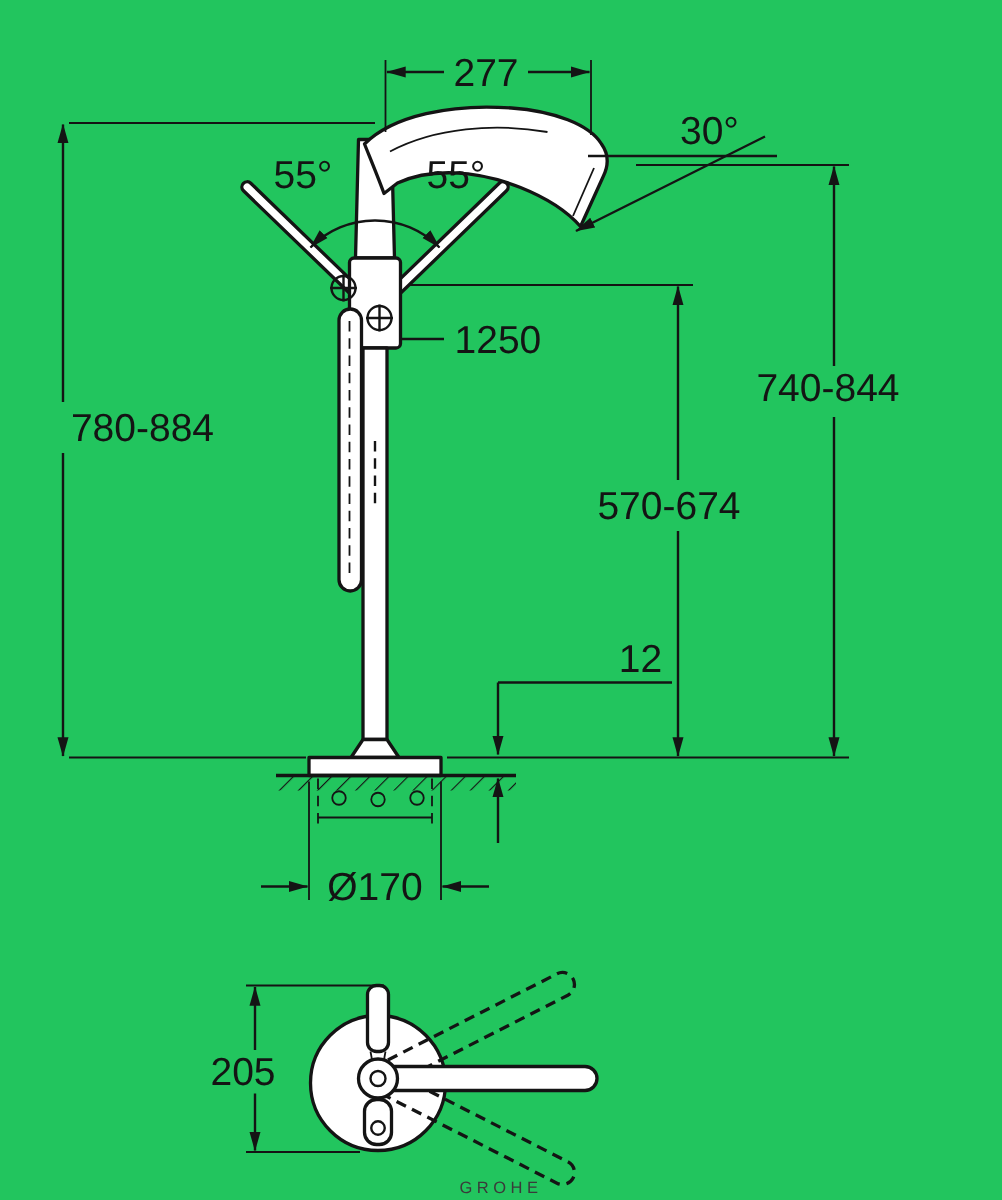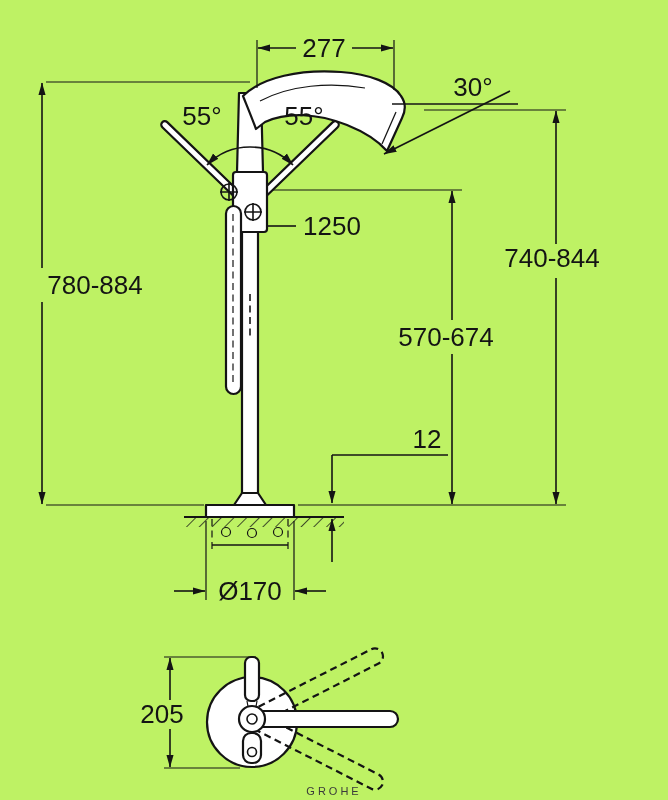--- a/index.html
+++ b/index.html
@@ -1,16 +1,16 @@
 <!DOCTYPE html>
 <html><head>
 <meta charset="utf-8">
 <style>
   html,body{margin:0;padding:0;background:#ffffff;}
-  .stage{width:668px;height:800px;background:#bef264;position:relative;overflow:hidden;}
+  .stage{width:668px;height:800px;background:#22c55e;position:relative;overflow:hidden;}
   svg{display:block;}
   .part{fill:#ffffff;stroke:#141414;stroke-width:2.2;stroke-linejoin:round;}
   .pl{fill:none;stroke:#141414;stroke-width:2.2;}
   .dim{fill:none;stroke:#141414;stroke-width:1.6;}
   .ln{fill:none;stroke:#141414;stroke-width:1.3;}
   .thin{stroke-width:1.2;}
   .dash{stroke-dasharray:7 4.5;}
   .dimtext{font-family:"Liberation Sans",sans-serif;font-size:26px;fill:#141414;}
   .mid{text-anchor:middle;}
   .brand{font-family:"Liberation Sans",sans-serif;font-size:11px;letter-spacing:3px;fill:#3a3a3a;text-anchor:middle;}

